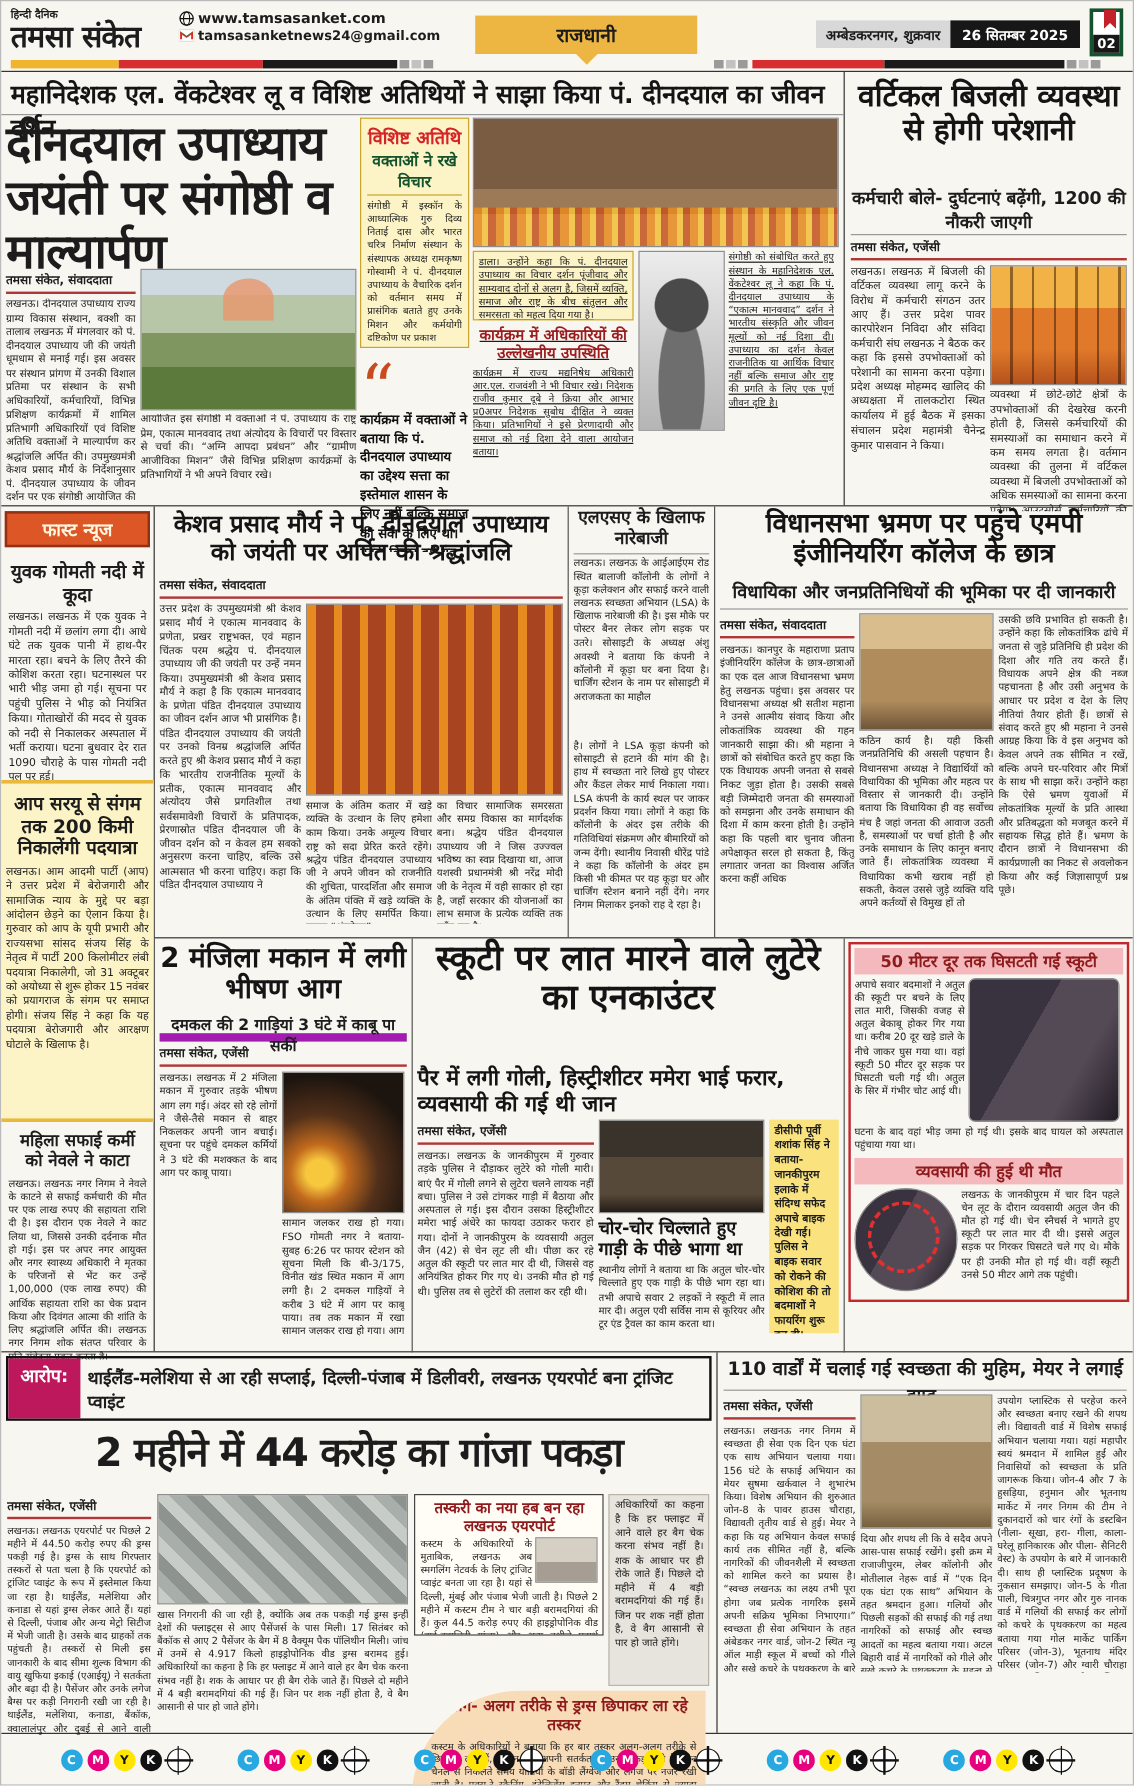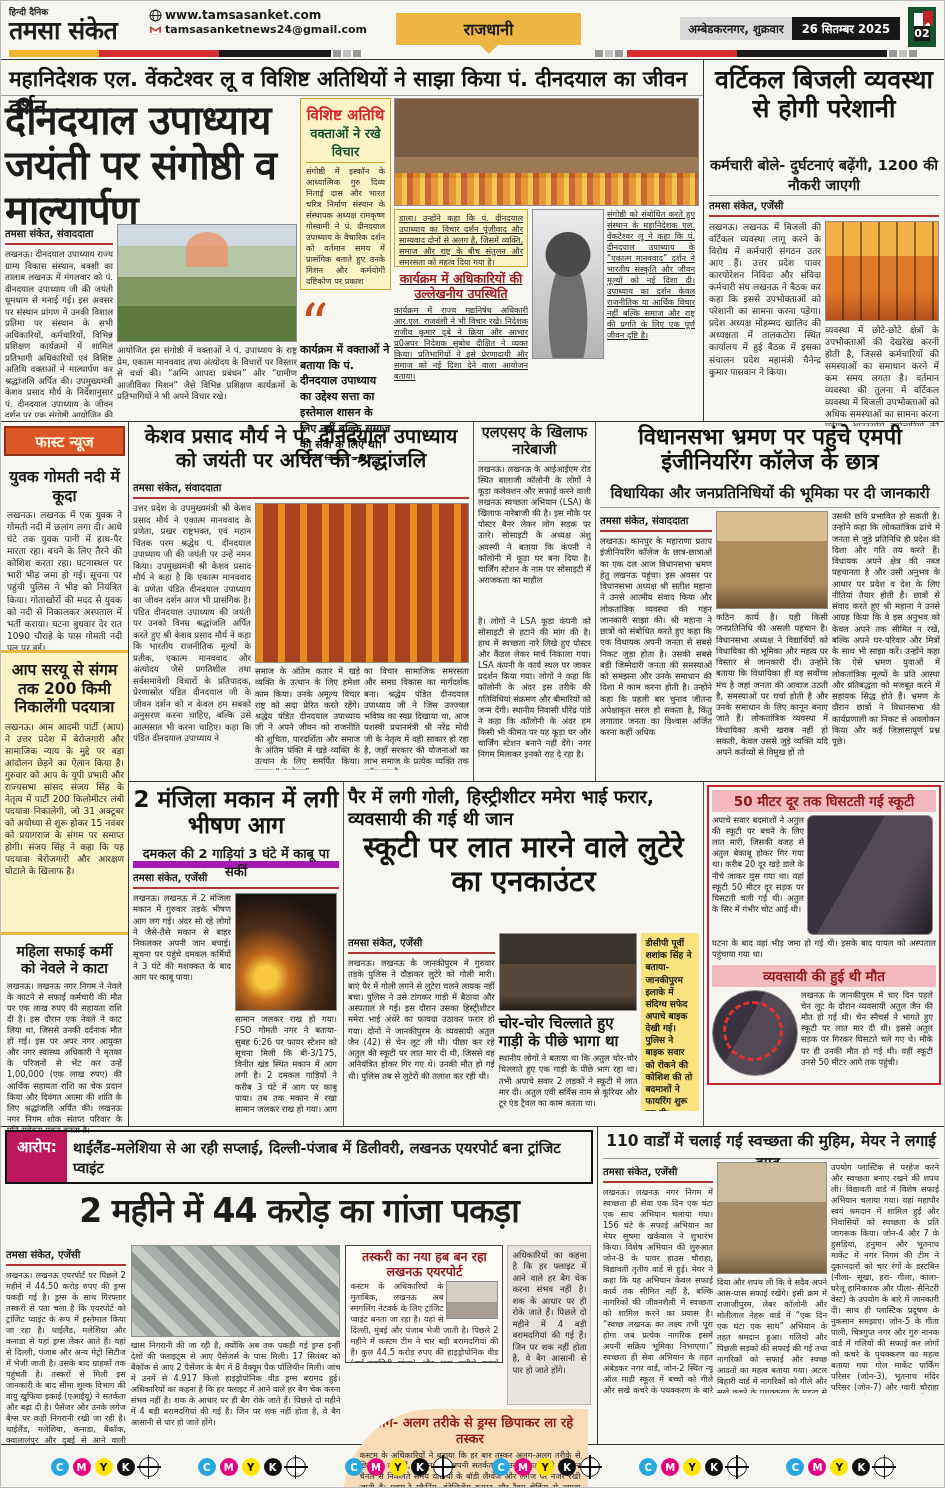--- a/index.html
+++ b/index.html
@@ -13,21 +13,21 @@
   .brand-tag { font-size:9px; font-weight:bold; }
   .brand-name { font-family:"DejaVu Serif", serif; font-size:25px; font-weight:bold; line-height:1.0; letter-spacing:-0.5px; }
   .contact-block { width:210px; padding-top:3px; }
   .contact-line { display:flex; align-items:center; gap:3px; font-size:12px; font-weight:bold; line-height:1.25; }
   .ic { width:13px; height:13px; flex:0 0 auto; }
   .banner { position:absolute; left:395px; top:12px; width:185px; height:32px; background:#edb542; display:flex; align-items:center; justify-content:center; font-size:16px; font-weight:bold; }
   .banner:after { content:""; position:absolute; top:32px; left:50%; margin-left:-9px; border:9px solid transparent; border-top-color:#edb542; }
   .hdr-right { position:absolute; right:44px; top:16px; display:flex; }
   .loc-box { background:#d8d8d8; font-size:11.5px; font-weight:bold; padding:4px 8px; }
   .date-box { background:#171717; color:#fff; font-size:11.5px; font-weight:bold; padding:4px 10px; }
-  .page-badge { position:absolute; right:8px; top:6px; width:28px; height:40px; background:#fff; border:6px solid #14532d; }
+  .page-badge { position:absolute; right:8px; top:6px; width:28px; height:40px; background:#fff; border:3px solid #14532d; }
   .page-badge .ribbon { position:absolute; left:9px; top:-2px; width:10px; height:16px; background:#c22127; clip-path:polygon(0 0,100% 0,100% 100%,50% 70%,0 100%); }
   .page-badge .pg-num { position:absolute; bottom:0; left:0; right:0; background:#171717; color:#fff; font-size:11px; font-weight:bold; text-align:center; padding:1px 0; }
   .strip { position:absolute; bottom:2px; height:7px; display:flex; }
   .strip span { display:block; height:7px; }
   .sq { width:8px; margin-left:2px; background:#9a9a9a; }
   .sq.lt { background:#c2c2c2; }
 
   
   .hl { font-weight:bold; color:#141414; }
   .byline { display:block; font-size:10px; font-weight:bold; border-bottom:2px solid #b03638; padding:2px 0 3px 0; margin-bottom:4px; }
@@ -329,22 +329,22 @@
           <span class="byline">तमसा संकेत, एजेंसी</span>
           <div style="display:flex; gap:4px;">
             <div class="bodytxt" style="width:98px; font-size:8.4px; height:222px; overflow:hidden;">लखनऊ। लखनऊ में 2 मंजिला मकान में गुरुवार तड़के भीषण आग लग गई। अंदर सो रहे लोगों ने जैसे-तैसे मकान से बाहर निकलकर अपनी जान बचाई। सूचना पर पहुंचे दमकल कर्मियों ने 3 घंटे की मशक्कत के बाद आग पर काबू पाया।</div>
             <div style="width:102px;">
               <div class="photo ph-fire" style="height:118px;"></div>
               <div class="bodytxt" style="font-size:8.4px; margin-top:3px; height:100px; overflow:hidden;">सामान जलकर राख हो गया। FSO गोमती नगर ने बताया- सुबह 6:26 पर फायर स्टेशन को सूचना मिली कि बी-3/175, विनीत खंड स्थित मकान में आग लगी है। 2 दमकल गाड़ियों ने करीब 3 घंटे में आग पर काबू पाया। तब तक मकान में रखा सामान जलकर राख हो गया। आग किस वजह से लगी, लेकिन घटना में कोई हताहत नहीं हुआ। सूचना पर पहुंचे दमकल कर्मियों ने 3 घंटे की मेहनत के बाद आग पर काबू पाया।</div>
             </div>
           </div>
         </div>
         <div class="enc-col rule-r">
+          <div class="hl enc-hl">स्कूटी पर लात मारने वाले लुटेरे का एनकाउंटर</div>
           <div class="hl kicker">पैर में लगी गोली, हिस्ट्रीशीटर ममेरा भाई फरार, व्यवसायी की गई थी जान</div>
-          <div class="hl enc-hl">स्कूटी पर लात मारने वाले लुटेरे का एनकाउंटर</div>
           <div style="display:flex; gap:4px; padding:0 4px;">
             <div style="width:148px;">
               <span class="byline">तमसा संकेत, एजेंसी</span>
               <div class="bodytxt" style="font-size:8.4px; height:158px; overflow:hidden;">लखनऊ। लखनऊ के जानकीपुरम में गुरुवार तड़के पुलिस ने दौड़ाकर लुटेरे को गोली मारी। बाएं पैर में गोली लगने से लुटेरा चलने लायक नहीं बचा। पुलिस ने उसे टांगकर गाड़ी में बैठाया और अस्पताल ले गई। इस दौरान उसका हिस्ट्रीशीटर ममेरा भाई अंधेरे का फायदा उठाकर फरार हो गया। दोनों ने जानकीपुरम के व्यवसायी अतुल जैन (42) से चेन लूट ली थी। पीछा कर रहे अतुल की स्कूटी पर लात मार दी थी, जिससे वह अनियंत्रित होकर गिर गए थे। उनकी मौत हो गई थी। पुलिस तब से लुटेरों की तलाश कर रही थी।</div>
             </div>
             <div style="width:140px;">
               <div class="photo ph-police" style="height:78px;"></div>
               <div class="hl" style="font-size:15px; line-height:1.2; margin:3px 0;">चोर-चोर चिल्लाते हुए गाड़ी के पीछे भागा था</div>
               <div class="bodytxt" style="font-size:8.4px; height:64px; overflow:hidden;">स्थानीय लोगों ने बताया था कि अतुल चोर-चोर चिल्लाते हुए एक गाड़ी के पीछे भाग रहा था। तभी अपाचे सवार 2 लड़कों ने स्कूटी में लात मार दी। अतुल एवी सर्विस नाम से कूरियर और टूर एंड ट्रैवल का काम करता था।</div>
             </div>

